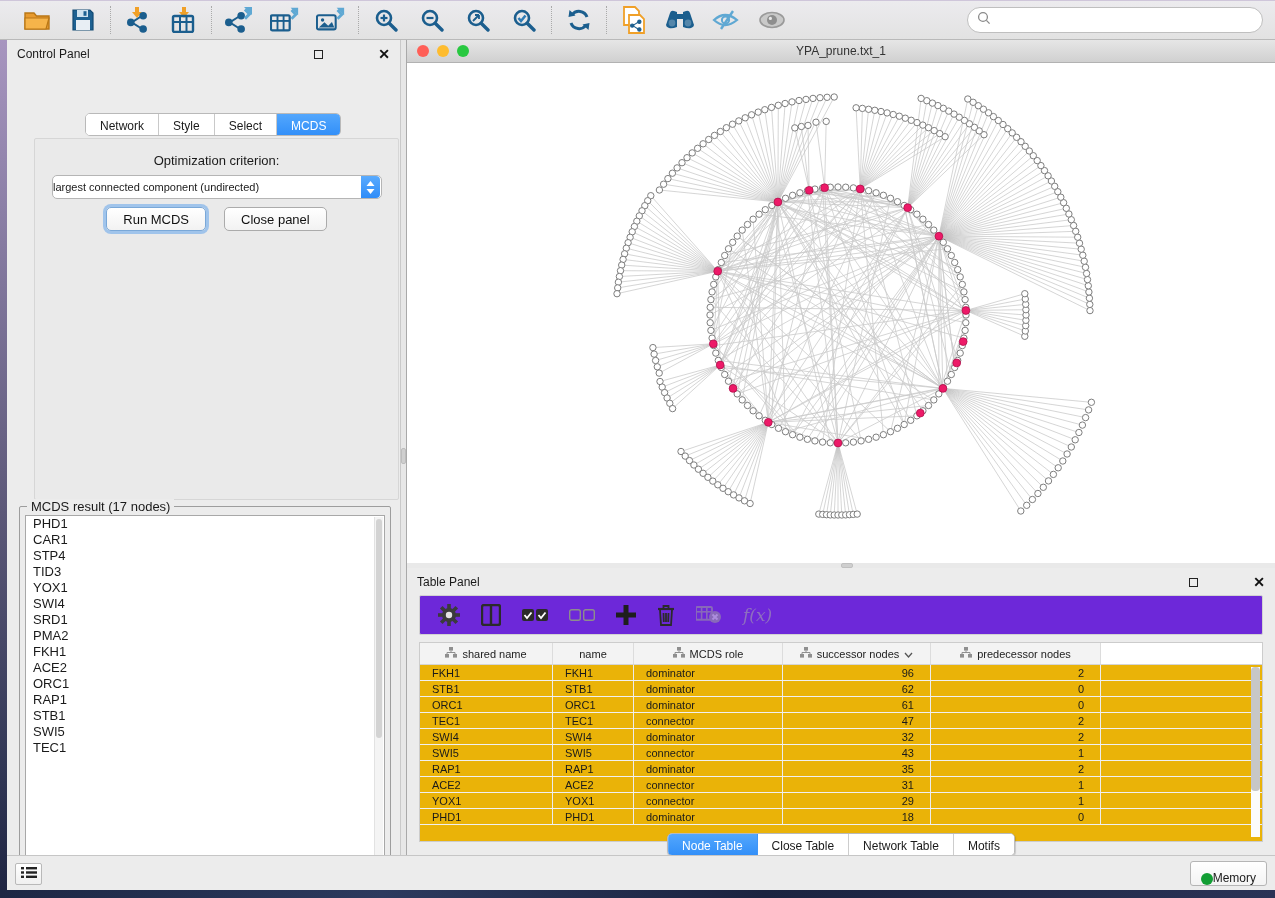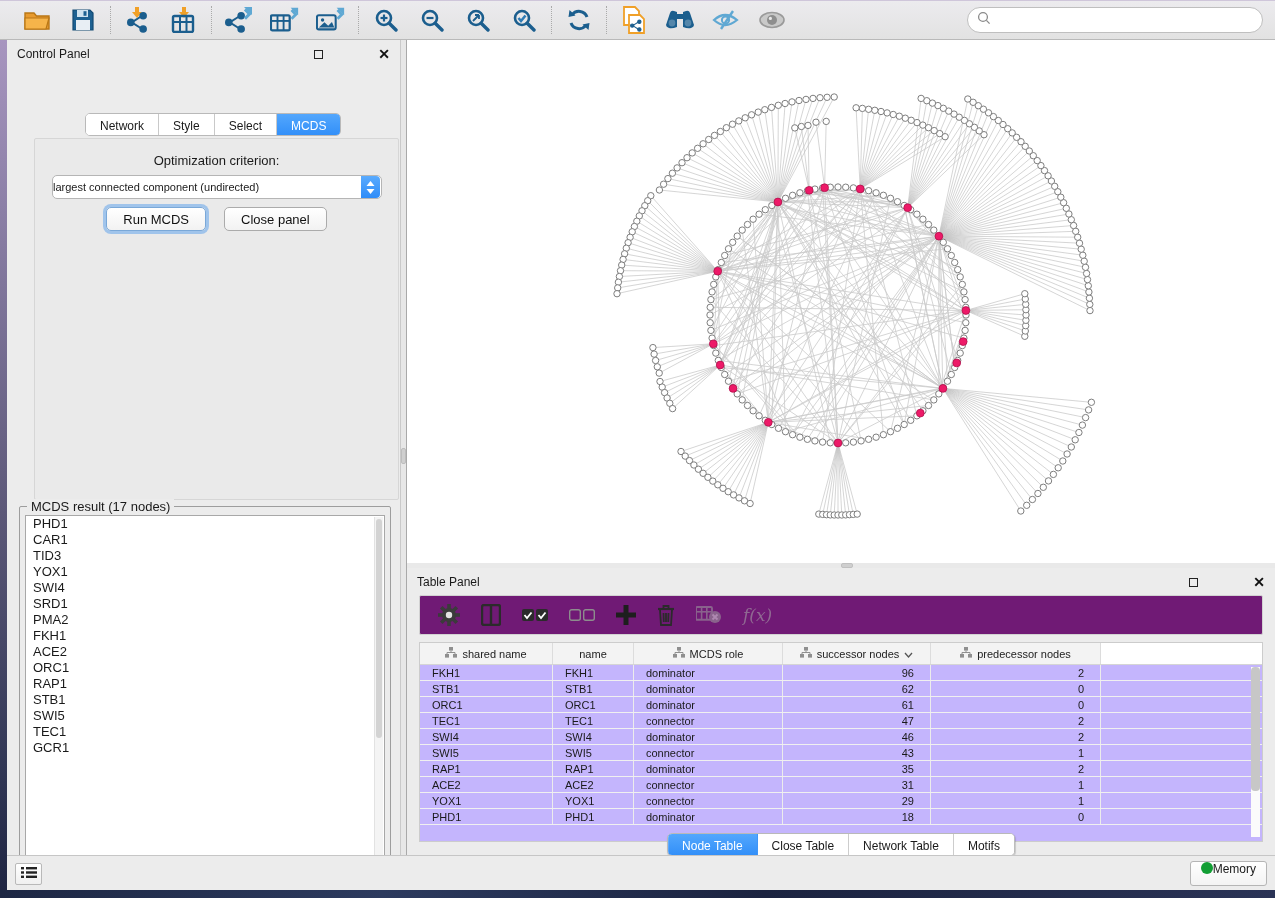--- a/index.html
+++ b/index.html
@@ -72,47 +72,47 @@
   .light { width:12px; height:12px; border-radius:50%; }
   .net-title { position:absolute; left:0; right:0; text-align:center; font-size:12px; color:#333; }
   .net-canvas { position:absolute; left:0; top:23px; right:0; bottom:0; background:#fff; }
   .net-canvas svg { display:block; width:100%; height:100%; }
 
   .h-splitter { position:absolute; left:407px; top:563px; width:868px; height:5px; background:#e9e9e9; }
   .h-handle { position:absolute; left:50%; top:0px; width:12px; height:5px; background:#cfcfcf; border:1px solid #c0c0c0; border-radius:2px;}
 
   
   .table-panel { position:absolute; left:407px; top:568px; width:868px; height:287px; background:#ececec; }
-  .tp-toolbar { position:absolute; left:12px; top:27px; right:12px; height:40px; background:#701a75;
+  .tp-toolbar { position:absolute; left:12px; top:27px; right:12px; height:40px; background:#6d28d9;
     border:1px solid #d2d2d2; border-radius:2px; display:flex; align-items:center; gap:21px; padding-left:18px; }
   .tp-icon { display:flex; align-items:center; justify-content:center; height:26px; }
   .tp-icon.disabled { opacity:.55; }
   .fx-label { font-family:"DejaVu Serif", serif; font-style:italic; font-size:17px; color:#aaa; }
 
-  .table-wrap { position:absolute; left:12px; top:74px; right:12px; height:200px; background:#c4b5fd; border:1px solid #ccc; }
+  .table-wrap { position:absolute; left:12px; top:74px; right:12px; height:200px; background:#eab308; border:1px solid #ccc; }
   .thead { display:flex; height:22px; border-bottom:1px solid #d5d5d5; font-size:11px; }
   .th { background:#f3f3f3; border-right:1px solid #dcdcdc; display:flex; align-items:center; justify-content:center; gap:5px; }
   .th .lbl { color:#222; }
   .th-filler { flex:1; background:#fff; }
   .tbody { position:absolute; left:0; right:0; top:22px; bottom:0; overflow:hidden; }
   .tr { display:flex; height:16px; font-size:11px; border-bottom:1px solid #f0f0f0; }
   .td { border-right:1px solid #ececec; display:flex; align-items:center; }
   .td.left { padding-left:12px; justify-content:flex-start; }
   .td.right { padding-right:16px; justify-content:flex-end; }
   .tscroll { position:absolute; right:2px; top:24px; width:9px; bottom:4px; background:#fbfbfb; }
   .tscroll-thumb { position:absolute; left:0; right:0; top:0; height:124px; background:#c7c7c7; border-radius:4px; }
 
   .tp-tabs { left:50%; transform:translateX(-50%); top:265px; box-shadow:0 1px 1px rgba(0,0,0,.15); }
 
   
   .statusbar { position:absolute; left:7px; top:855px; width:1268px; height:35px; background:#ececec; border-top:1px solid #c6c6c6; }
   .list-btn { position:absolute; left:8px; top:7px; width:27px; height:22px; background:linear-gradient(#fff,#f0f0f0);
     border:1px solid #b9b9b9; border-radius:2px; display:flex; align-items:center; justify-content:center; cursor:pointer;}
   .memory-btn { position:absolute; right:8px; top:5px; height:25px; background:linear-gradient(#fff,#f3f3f3);
-    border:1px solid #b5b5b5; border-radius:3px; display:flex; align-items:flex-start; padding:0 10px; font-size:12px; cursor:pointer;}
+    border:1px solid #b5b5b5; border-radius:3px; display:flex; align-items:flex-end; padding:0 10px; font-size:12px; cursor:pointer;}
   .mem-dot { width:12px; height:12px; border-radius:50%; background:#129e34; }
 </style>
 </head>
 <body>
 
 <div class="app">
 
   <div class="toolbar">
       <div class="tb-group">
         <span class="tb-icon">
@@ -339,45 +339,53 @@
         <button class="mac-btn">Close panel</button>
       </div>
     </div>
 
     <div class="mcds-group">
       <div class="mcds-frame"></div>
       <div class="mcds-legend">MCDS result (17 nodes)</div>
       <div class="mcds-list" id="mcds-list">
         <div class="mcds-item">PHD1</div>
           <div class="mcds-item">CAR1</div>
+          <div class="mcds-item">STP4</div>
           <div class="mcds-item">TID3</div>
           <div class="mcds-item">YOX1</div>
           <div class="mcds-item">SWI4</div>
           <div class="mcds-item">SRD1</div>
           <div class="mcds-item">PMA2</div>
           <div class="mcds-item">FKH1</div>
           <div class="mcds-item">ACE2</div>
           <div class="mcds-item">ORC1</div>
           <div class="mcds-item">RAP1</div>
           <div class="mcds-item">STB1</div>
           <div class="mcds-item">SWI5</div>
           <div class="mcds-item">TEC1</div>
-          <div class="mcds-item">GCR1</div>
           <div class="mcds-scroll">
             <div class="mcds-thumb"></div>
           </div>
       </div>
     </div>
   </div>
 
   <div class="v-splitter">
       <div class="v-handle"></div>
     </div>
 
   <div class="net-window">
+    <div class="net-titlebar">
+      <div class="traffic">
+        <span class="light" id="tl-red" style="background: rgb(255, 95, 87);"></span>
+        <span class="light" id="tl-yellow" style="background: rgb(254, 188, 46);"></span>
+        <span class="light" id="tl-green" style="background: rgb(40, 200, 64);"></span>
+      </div>
+      <span class="net-title">YPA_prune.txt_1</span>
+    </div>
     <div class="net-canvas">
       <svg id="net-svg" viewBox="0 0 868 500">
           <g stroke="#8c8c8c" stroke-width="0.8" opacity="0.45">
             <line x1="370.9" y1="139.0" x2="325.7" y2="324.7"></line>
             <line x1="370.9" y1="139.0" x2="311.3" y2="206.6"></line>
             <line x1="370.9" y1="139.0" x2="503.7" y2="357.3"></line>
             <line x1="370.9" y1="139.0" x2="364.8" y2="361.5"></line>
             <line x1="370.9" y1="139.0" x2="490.5" y2="138.7"></line>
             <line x1="370.9" y1="139.0" x2="303.9" y2="267.4"></line>
             <line x1="370.9" y1="139.0" x2="415.6" y2="124.9"></line>
@@ -1224,21 +1232,21 @@
             <div class="td left" style="width: 133px;">TEC1</div>
             <div class="td left" style="width: 81px;">TEC1</div>
             <div class="td left" style="width: 149px;">connector</div>
             <div class="td right" style="width: 148px;">47</div>
             <div class="td right" style="width: 170px;">2</div>
           </div>
           <div class="tr">
             <div class="td left" style="width: 133px;">SWI4</div>
             <div class="td left" style="width: 81px;">SWI4</div>
             <div class="td left" style="width: 149px;">dominator</div>
-            <div class="td right" style="width: 148px;">46</div>
+            <div class="td right" style="width: 148px;">32</div>
             <div class="td right" style="width: 170px;">2</div>
           </div>
           <div class="tr">
             <div class="td left" style="width: 133px;">SWI5</div>
             <div class="td left" style="width: 81px;">SWI5</div>
             <div class="td left" style="width: 149px;">connector</div>
             <div class="td right" style="width: 148px;">43</div>
             <div class="td right" style="width: 170px;">1</div>
           </div>
           <div class="tr">

